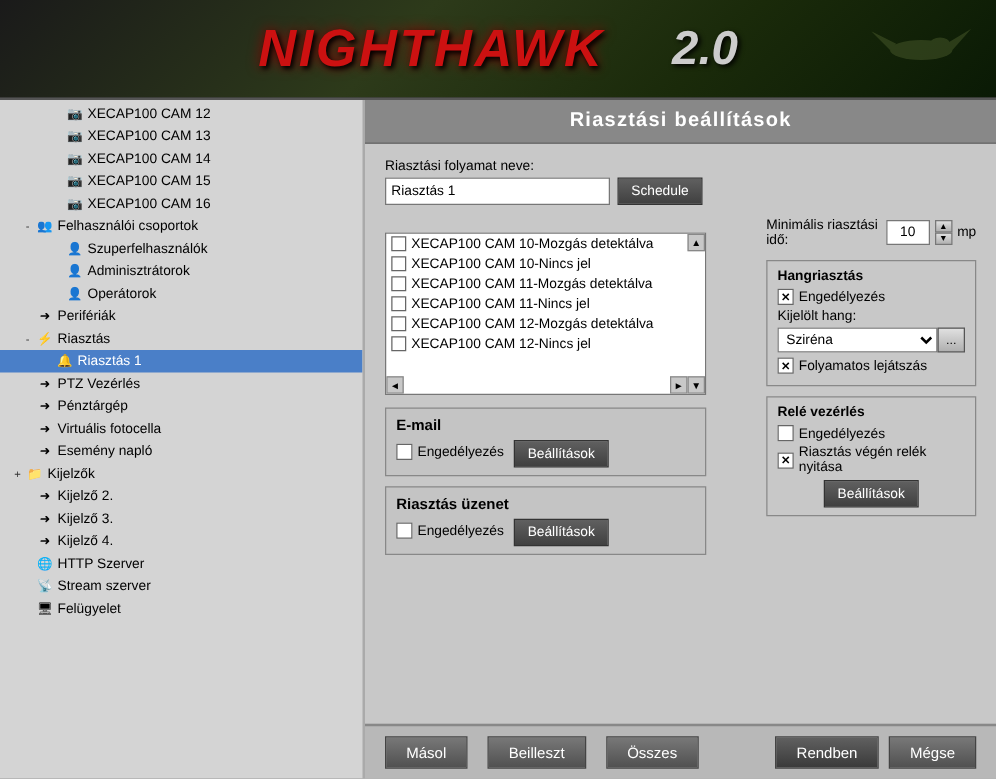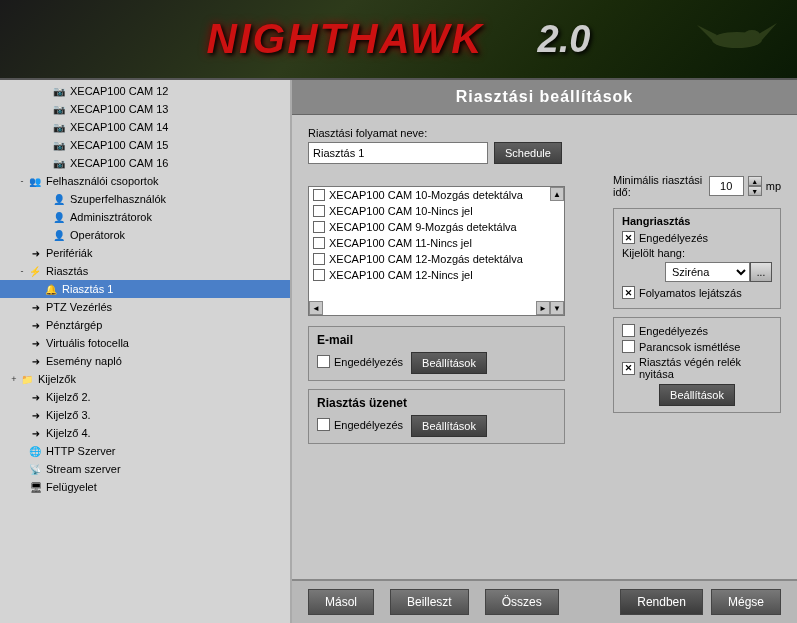--- a/index.html
+++ b/index.html
@@ -253,21 +253,20 @@
       font-weight: bold;
       color: #000;
       flex-shrink: 0;
     }
 
     .select-row {
       display: flex;
       align-items: center;
       gap: 0;
       margin-bottom: 4px;
-      margin-left: 43px;
     }
     .dropdown {
       height: 20px;
       border: 1px solid #777;
       background: #fff;
       font-size: 11px;
       padding: 0 2px;
       flex: 1;
     }
     .small-btn {
@@ -508,21 +507,21 @@
           <div class="cam-item">
                 <span class="cam-checkbox"></span>
                 <span>XECAP100 CAM 10-Mozgás detektálva</span>
               </div>
               <div class="cam-item">
                 <span class="cam-checkbox"></span>
                 <span>XECAP100 CAM 10-Nincs jel</span>
               </div>
               <div class="cam-item">
                 <span class="cam-checkbox"></span>
-                <span>XECAP100 CAM 9-Mozgás detektálva</span>
+                <span>XECAP100 CAM 11-Mozgás detektálva</span>
               </div>
               <div class="cam-item">
                 <span class="cam-checkbox"></span>
                 <span>XECAP100 CAM 11-Nincs jel</span>
               </div>
               <div class="cam-item">
                 <span class="cam-checkbox"></span>
                 <span>XECAP100 CAM 12-Mozgás detektálva</span>
               </div>
               <div class="cam-item">
@@ -583,27 +582,24 @@
               <option>Sziréna</option></select>
               <button class="small-btn">...</button>
             </div>
             <div class="checkbox-row">
               <div class="checkbox-x">✕</div>
               <span>Folyamatos lejátszás</span>
             </div>
           </div>
 
           <div class="section-box">
+            <div class="section-title">Relé vezérlés</div>
             <div class="checkbox-row">
               <div class="checkbox-x"></div>
               <span>Engedélyezés</span>
-            </div>
-            <div class="checkbox-row">
-              <div class="checkbox-x"></div>
-              <span>Parancsok ismétlése</span>
             </div>
             <div class="checkbox-row">
               <div class="checkbox-x">✕</div>
               <span>Riasztás végén relék nyitása</span>
             </div>
             <div style="display:flex;justify-content:center;margin-top:4px;">
               <button class="btn btn-dark">Beállítások</button>
             </div>
           </div>
 

